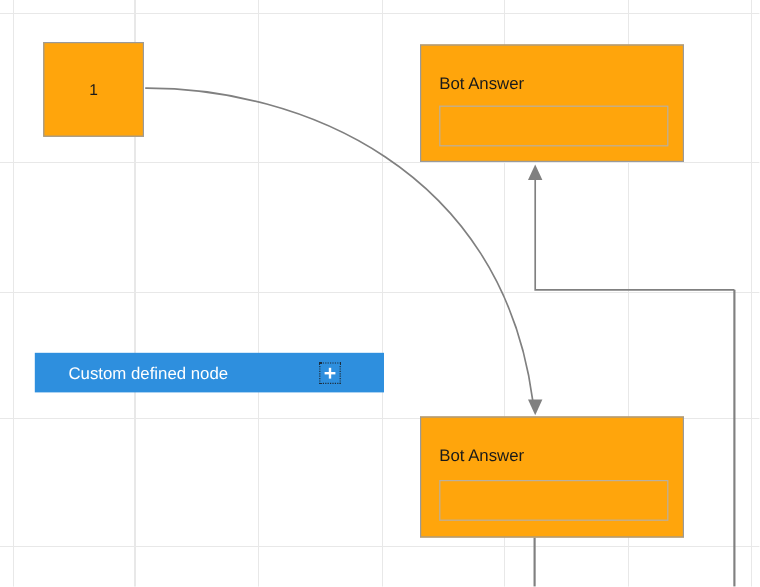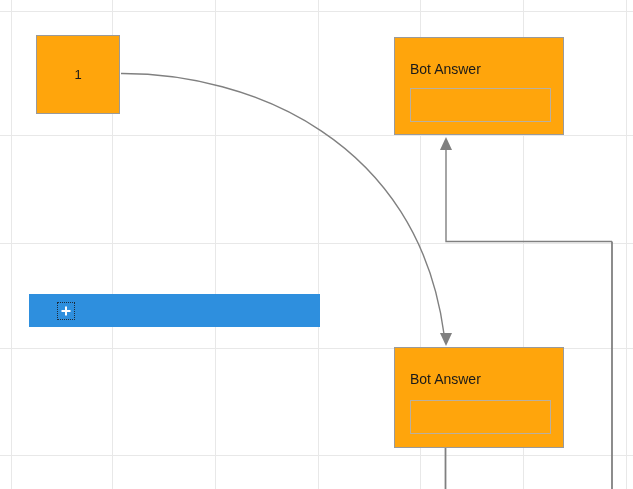--- a/index.html
+++ b/index.html
@@ -41,23 +41,22 @@
     display: flex;
     align-items: center;
     justify-content: center;
   }
   .node-start-label {
     font-size: 13px;
     color: #1a1a1a;
     line-height: 1;
   }
   .node-bot {
-    width: 170px;
+    width: 220px;
     padding: 16px;
-    margin-left: 44px;
   }
   .node-bot-1 {
     left: 350px;
     top: 37px;
     height: 98px;
   }
   .node-bot-2 {
     left: 350px;
     top: 347px;
     height: 101px;
@@ -153,20 +152,21 @@
     <div class="node-bot-title">Bot Answer</div>
     <div class="node-bot-slot"></div>
   </div>
 
   <div class="node node-bot node-bot-2">
     <div class="node-bot-title">Bot Answer</div>
     <div class="node-bot-slot"></div>
   </div>
 
   <div class="palette-item">
+    <span class="palette-label">Custom defined node</span>
     <span class="palette-add">
       <svg width="12" height="12" viewBox="0 0 12 12" aria-hidden="true">
         <rect x="5" y="1.5" width="2" height="9" fill="#ffffff"></rect>
         <rect x="1.5" y="5" width="9" height="2" fill="#ffffff"></rect>
       </svg>
     </span>
   </div>
 
 </div>
 

